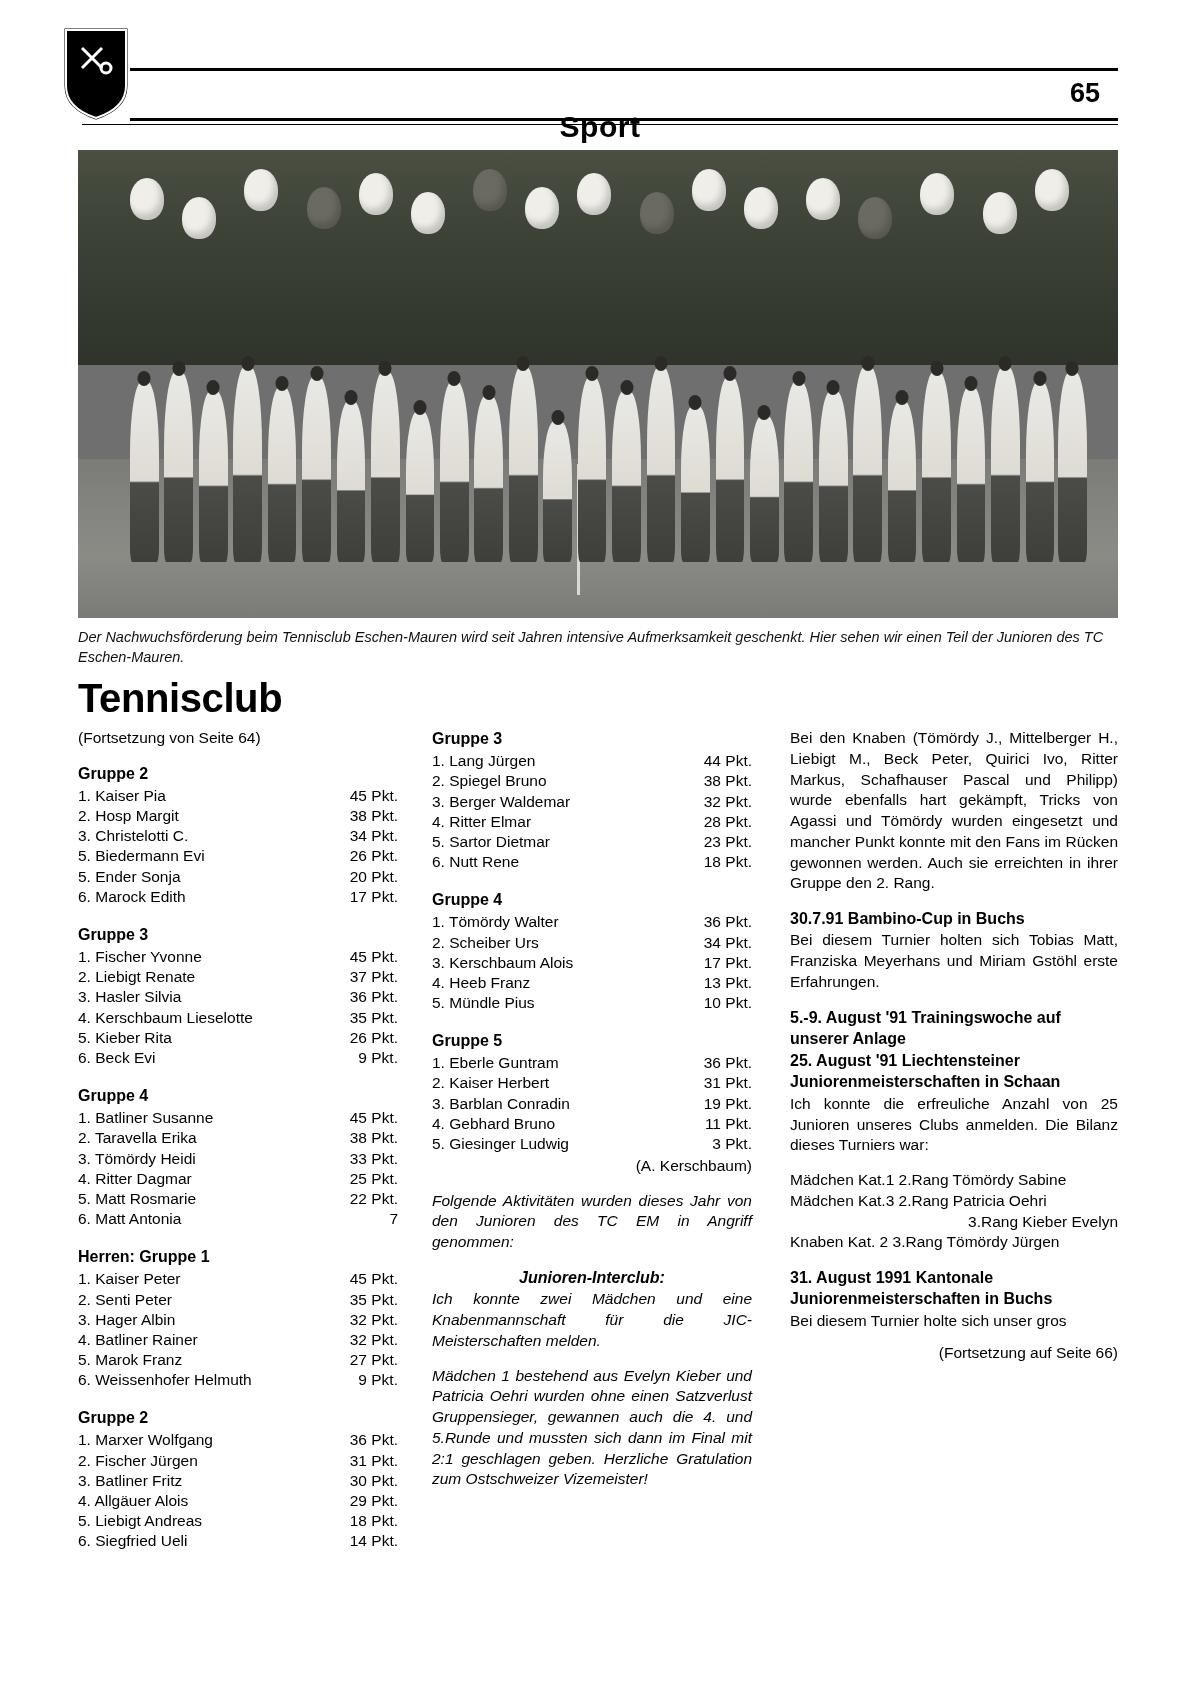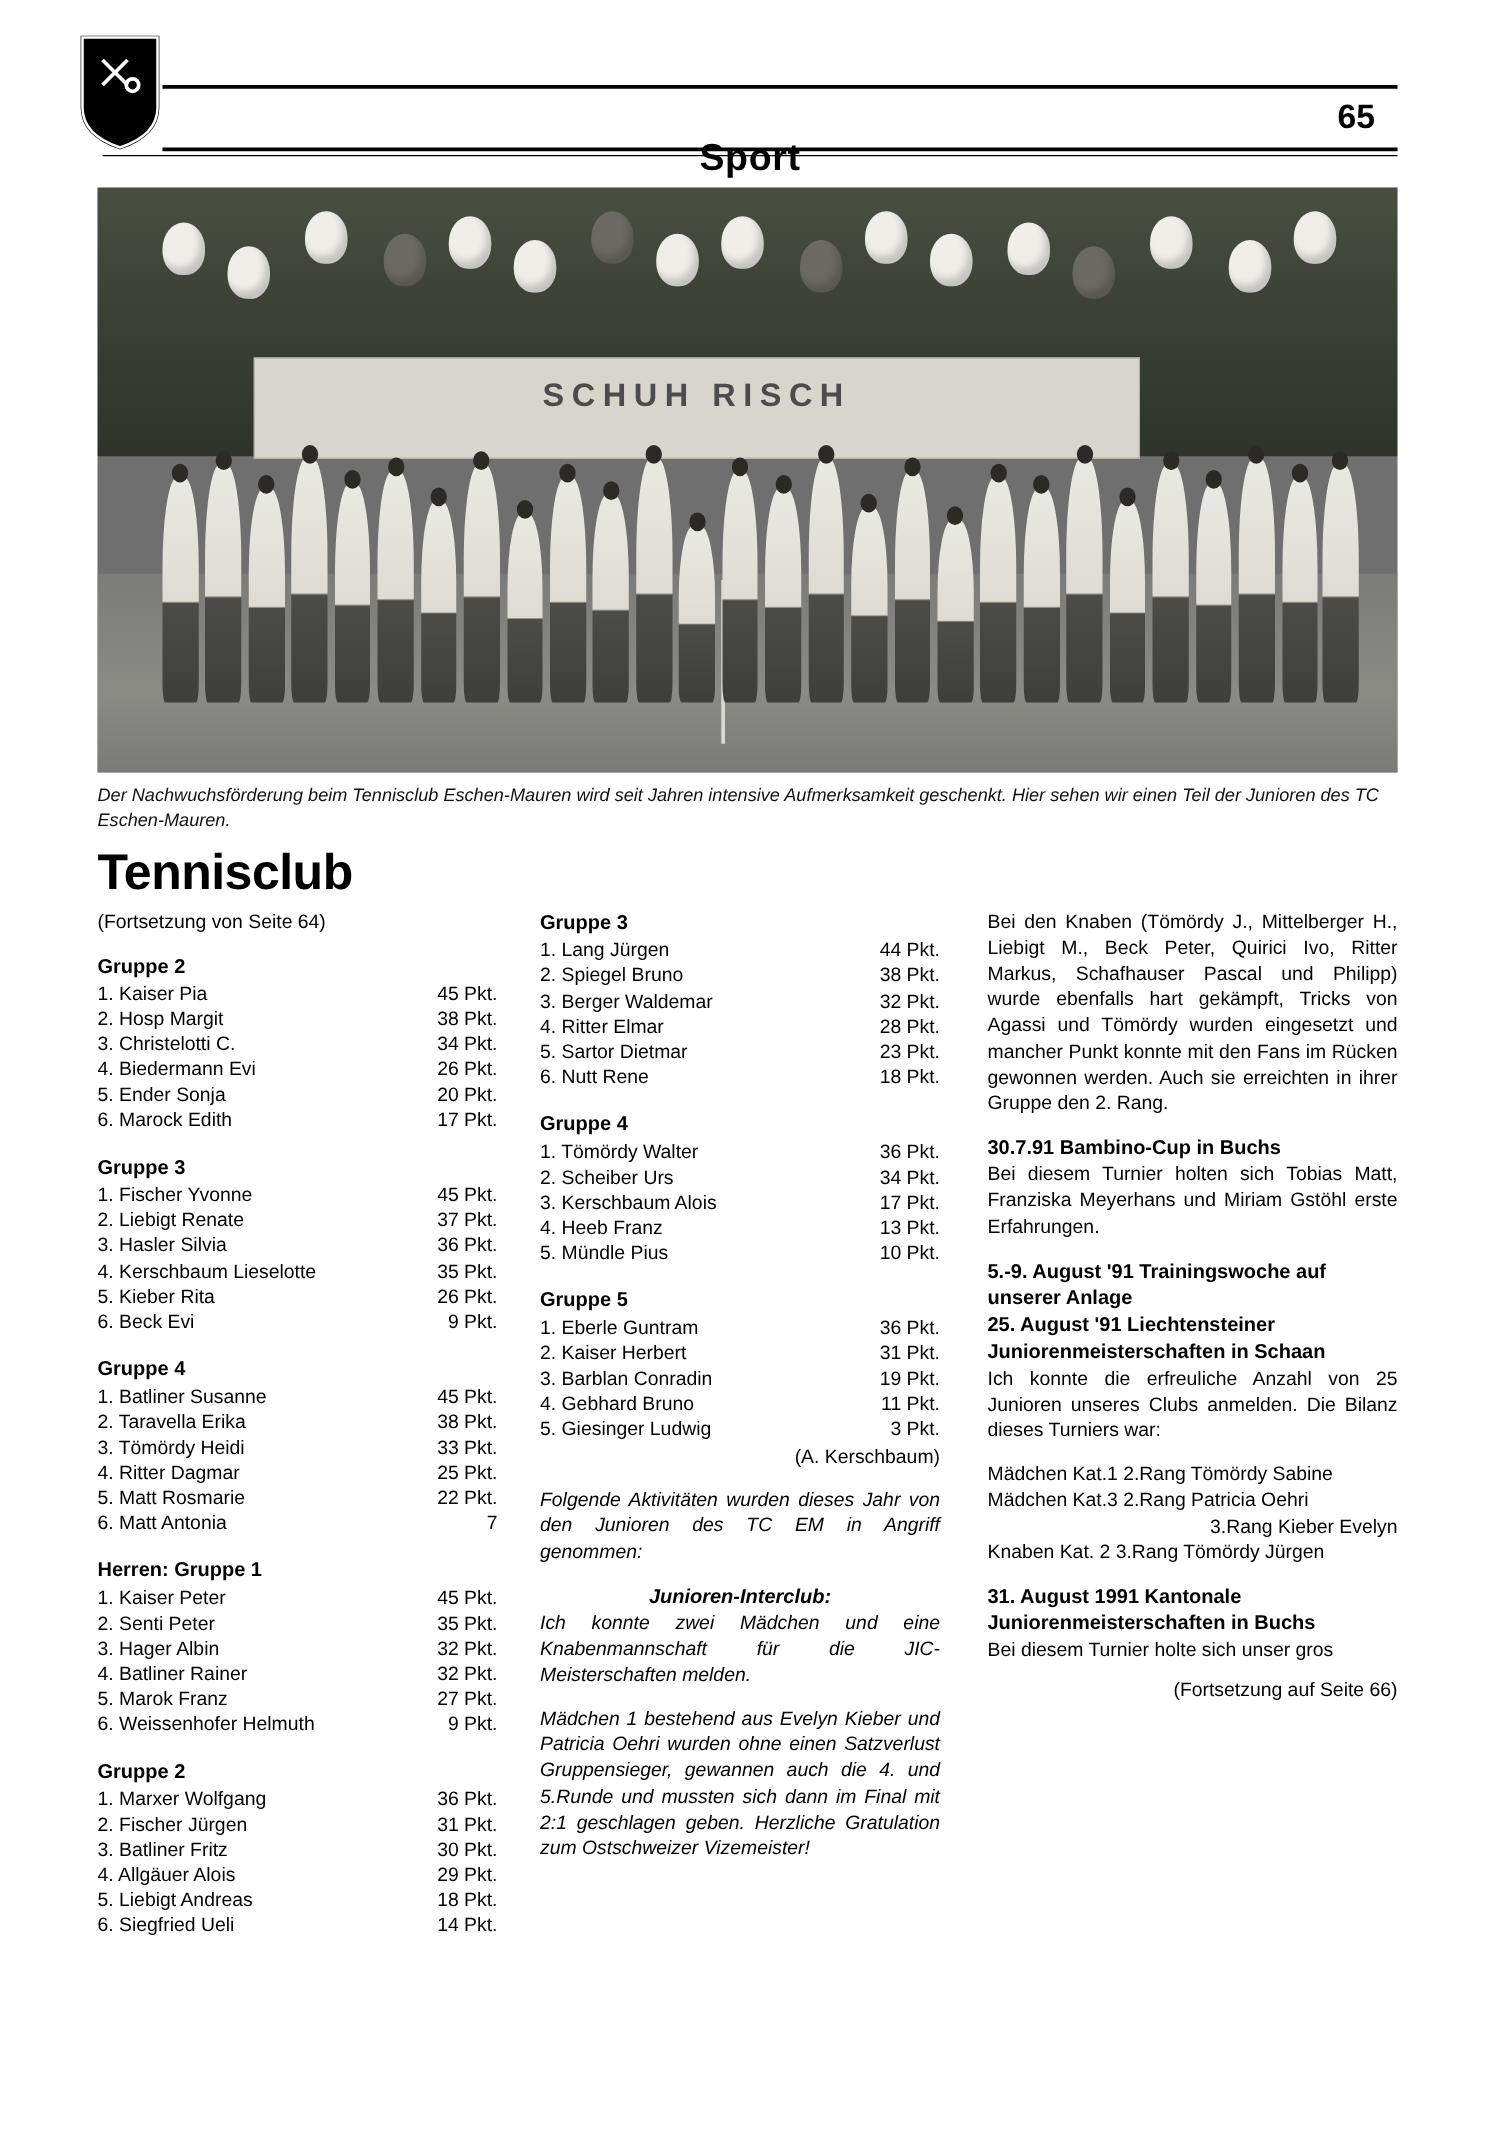--- a/index.html
+++ b/index.html
@@ -259,23 +259,20 @@
       </g>
       <circle cx="44" cy="42" r="5" fill="none" stroke="#fff" stroke-width="3"></circle>
       <path d="M4 4 H64 V60 Q64 82 34 92 Q4 82 4 60 Z" fill="none" stroke="#fff" stroke-width="2"></path>
     </svg>
   </div>
 
   <div class="photo">
     <div class="sky"></div>
     <div class="court"></div>
     <div class="courtline"></div>
-    <div class="banner">
-      <div class="banner-text">SCHUH  RISCH</div>
-    </div>
 
     <div class="group">
       <div class="person" style="left:0%;  height:74%">
           <div class="head"></div>
         </div>
       <div class="person" style="left:3.6%; height:78%">
           <div class="head"></div>
         </div>
       <div class="person" style="left:7.2%; height:70%">
           <div class="head"></div>
@@ -391,21 +388,21 @@
         </div>
       <div class="row">
           <span class="nm">2. Hosp Margit</span>
           <span class="pt">38 Pkt.</span>
         </div>
       <div class="row">
           <span class="nm">3. Christelotti C.</span>
           <span class="pt">34 Pkt.</span>
         </div>
       <div class="row">
-          <span class="nm">4. Biedermann Evi</span>
+          <span class="nm">5. Biedermann Evi</span>
           <span class="pt">26 Pkt.</span>
         </div>
       <div class="row">
           <span class="nm">5. Ender Sonja</span>
           <span class="pt">20 Pkt.</span>
         </div>
       <div class="row">
           <span class="nm">6. Marock Edith</span>
           <span class="pt">17 Pkt.</span>
         </div>

